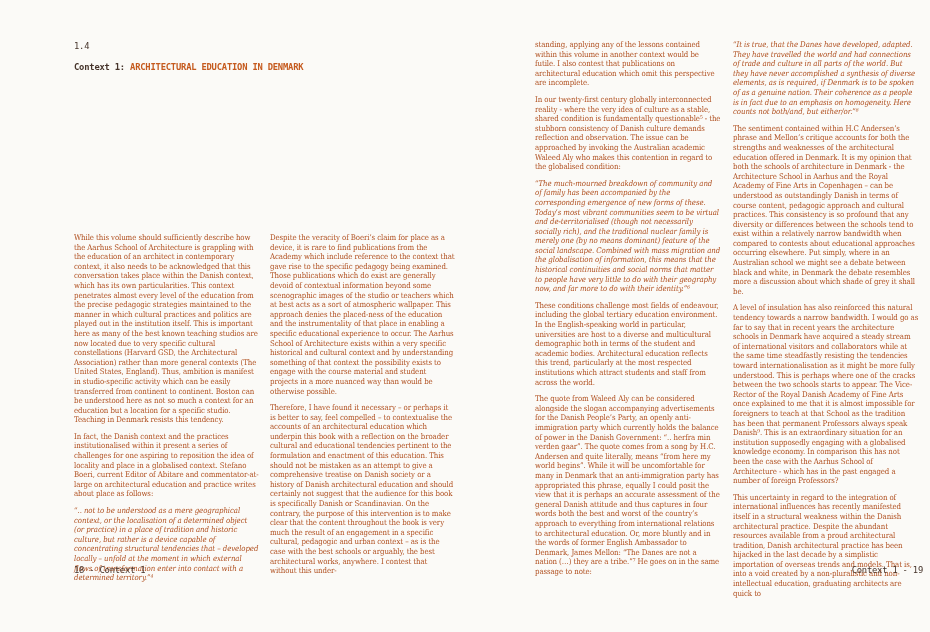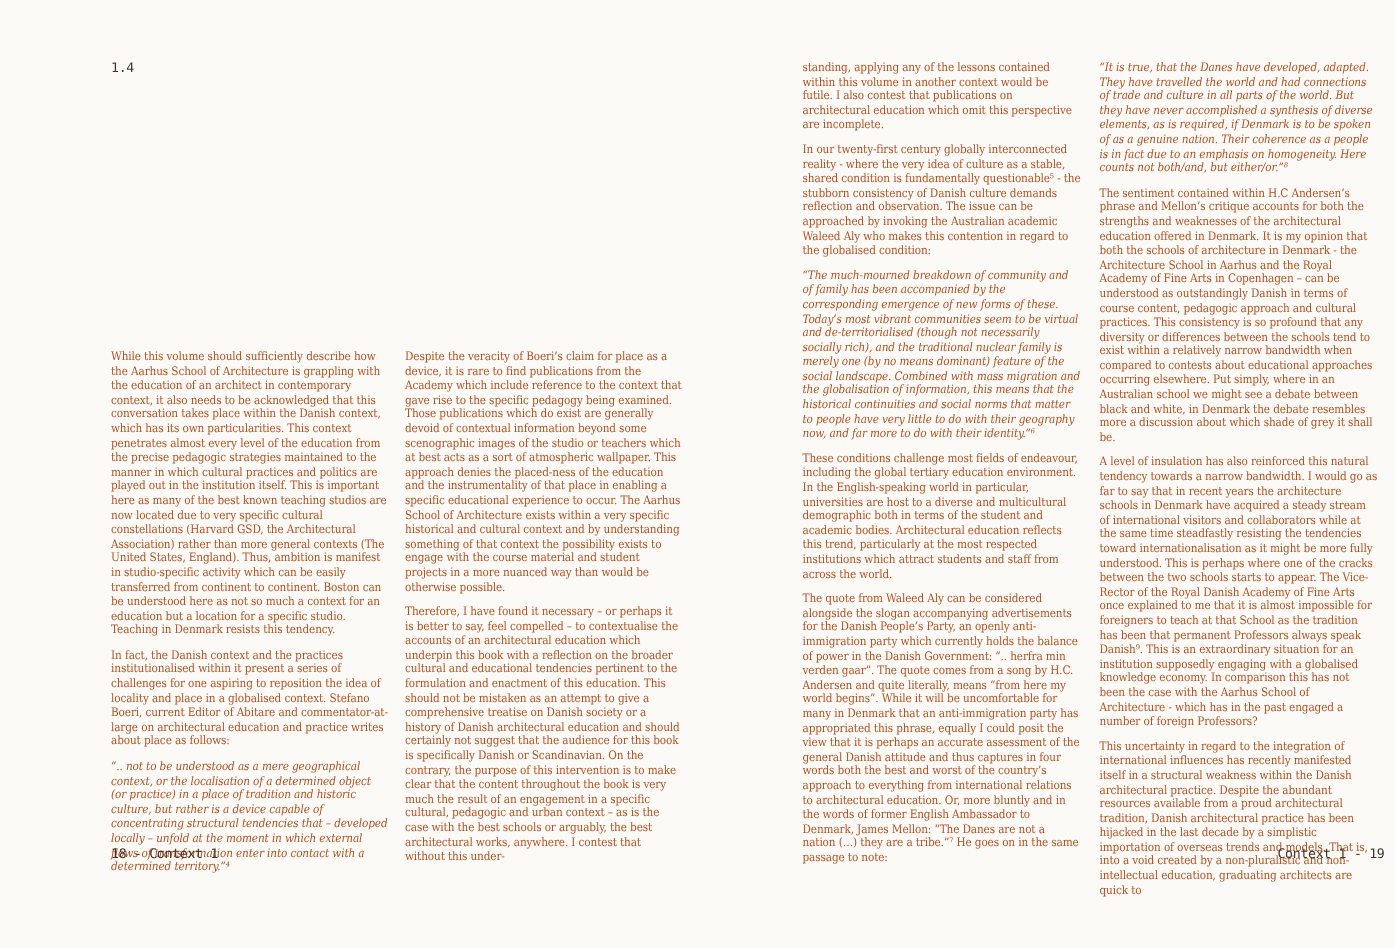--- a/index.html
+++ b/index.html
@@ -64,20 +64,21 @@
   .folio-left  { left: 47px; }
   .folio-right { right: 34px; }
 </style>
 </head>
 <body>
 
 <div class="spread">
 
   <div class="chapter-header">
     <div>1.4</div>
+    <div class="title-row"><span class="t-dark">Context 1:</span> <span class="t-accent">ARCHITECTURAL EDUCATION IN DENMARK</span></div>
   </div>
 
   <div class="col" id="col1">
     <p>While this volume should sufficiently describe how the Aarhus School of Architecture is grappling with the education of an architect in contemporary context, it also needs to be acknowledged that this conversation takes place within the Danish context, which has its own particularities. This context penetrates almost every level of the education from the precise pedagogic strategies maintained to the manner in which cultural practices and politics are played out in the institution itself. This is important here as many of the best known teaching studios are now located due to very specific cultural constellations (Harvard GSD, the Architectural Association) rather than more general contexts (The United States, England). Thus, ambition is manifest in studio-specific activity which can be easily transferred from continent to continent. Boston can be understood here as not so much a context for an education but a location for a specific studio. Teaching in Denmark resists this tendency.</p>
     <p>In fact, the Danish context and the practices institutionalised within it present a series of challenges for one aspiring to reposition the idea of locality and place in a globalised context. Stefano Boeri, current Editor of Abitare and commentator-at-large on architectural education and practice writes about place as follows:</p>
     <p class="quote">“.. not to be understood as a mere geographical context, or the localisation of a determined object (or practice) in a place of tradition and historic culture, but rather is a device capable of concentrating structural tendencies that – developed locally – unfold at the moment in which external flows of transformation enter into contact with a determined territory.”⁴</p>
   </div>
 
   <div class="col" id="col2">
     <p>Despite the veracity of Boeri’s claim for place as a device, it is rare to find publications from the Academy which include reference to the context that gave rise to the specific pedagogy being examined. Those publications which do exist are generally devoid of contextual information beyond some scenographic images of the studio or teachers which at best acts as a sort of atmospheric wallpaper. This approach denies the placed-ness of the education and the instrumentality of that place in enabling a specific educational experience to occur. The Aarhus School of Architecture exists within a very specific historical and cultural context and by understanding something of that context the possibility exists to engage with the course material and student projects in a more nuanced way than would be otherwise possible.</p>

